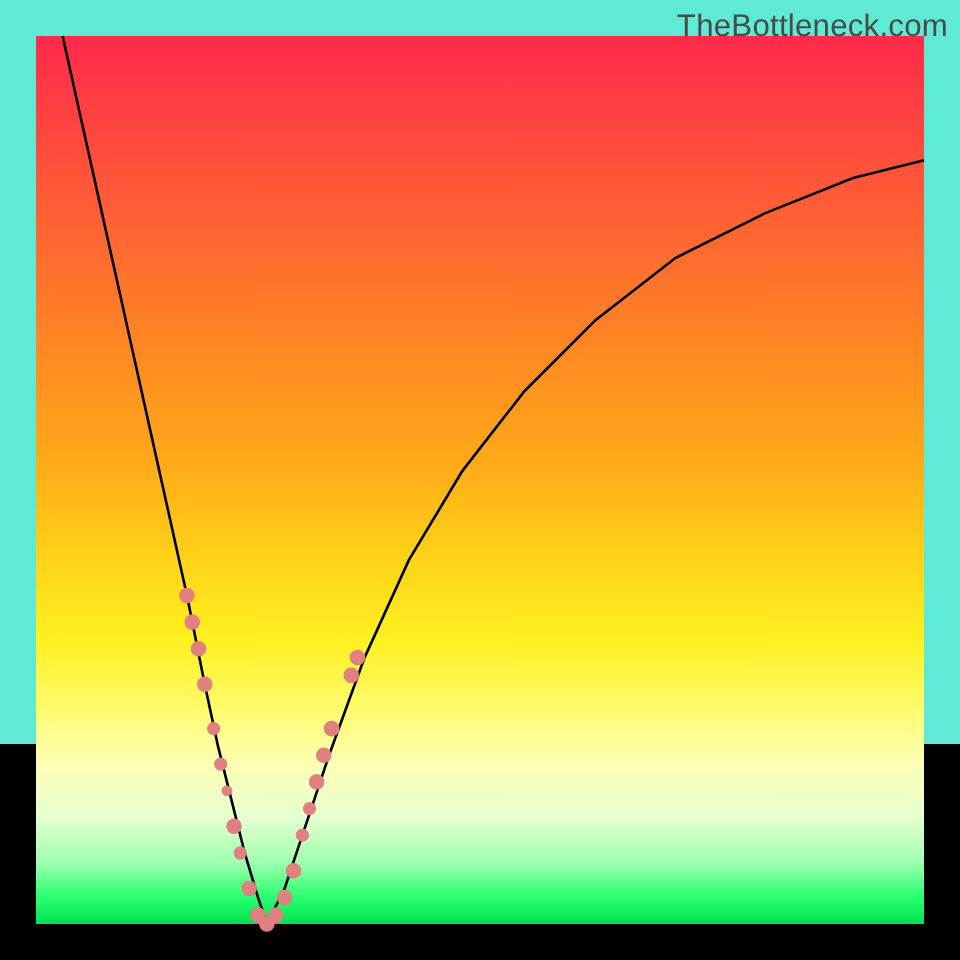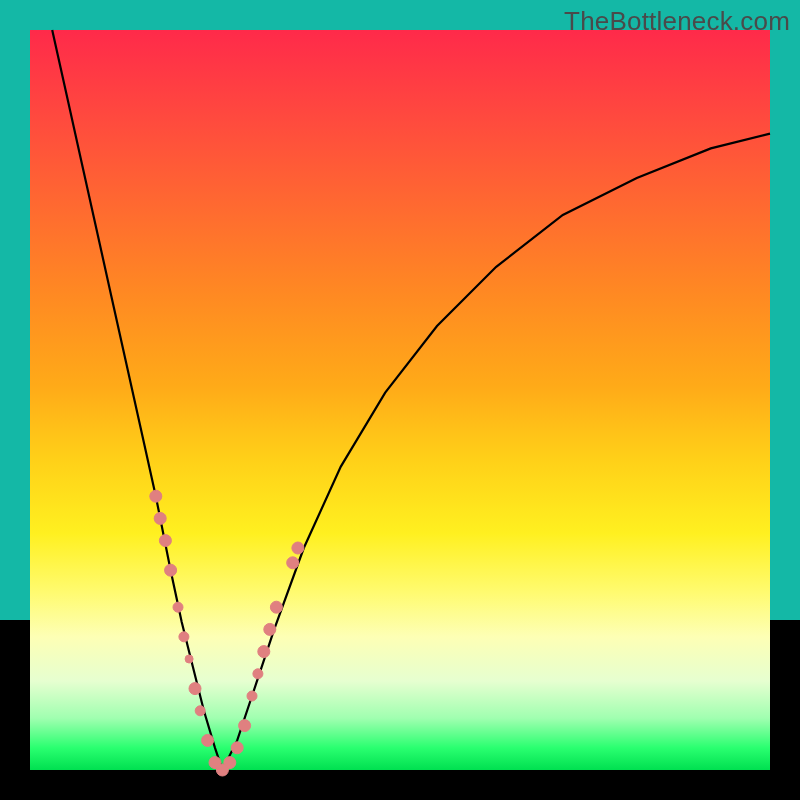--- a/index.html
+++ b/index.html
@@ -8,21 +8,21 @@
     width: 800px;
     height: 800px;
     background: #000;
     overflow: hidden;
     font-family: Arial, Helvetica, sans-serif;
   }
   .frame {
     position: relative;
     width: 800px;
     height: 620px;
-    background: #14b8a6;
+    background: #5eead4;
     text-align: right;
   }
   .plot-area {
     position: absolute;
     left: 30px;
     top: 30px;
     width: 740px;
     height: 740px;
     background: linear-gradient(to bottom,
       #ff2a4a 0%,

